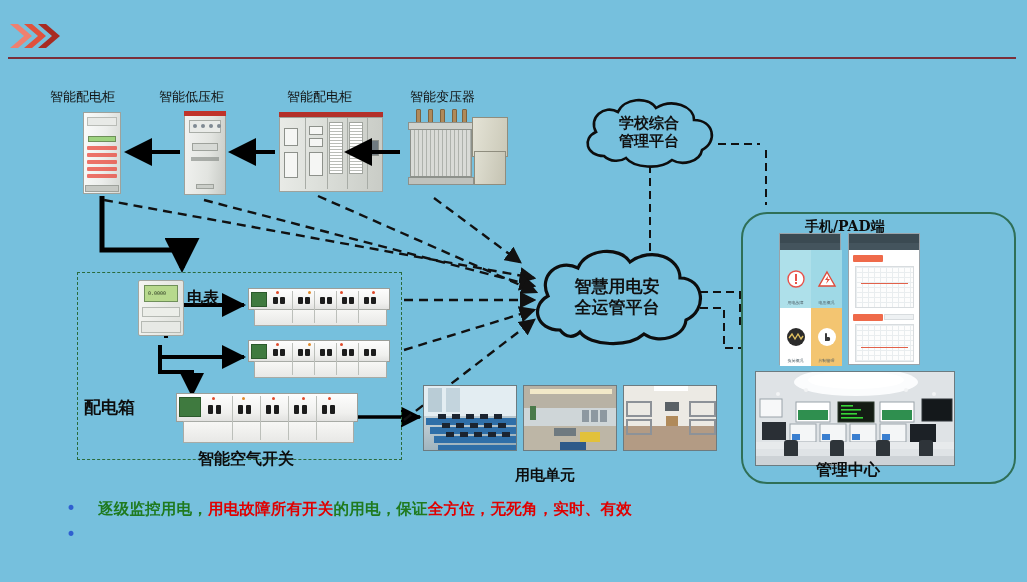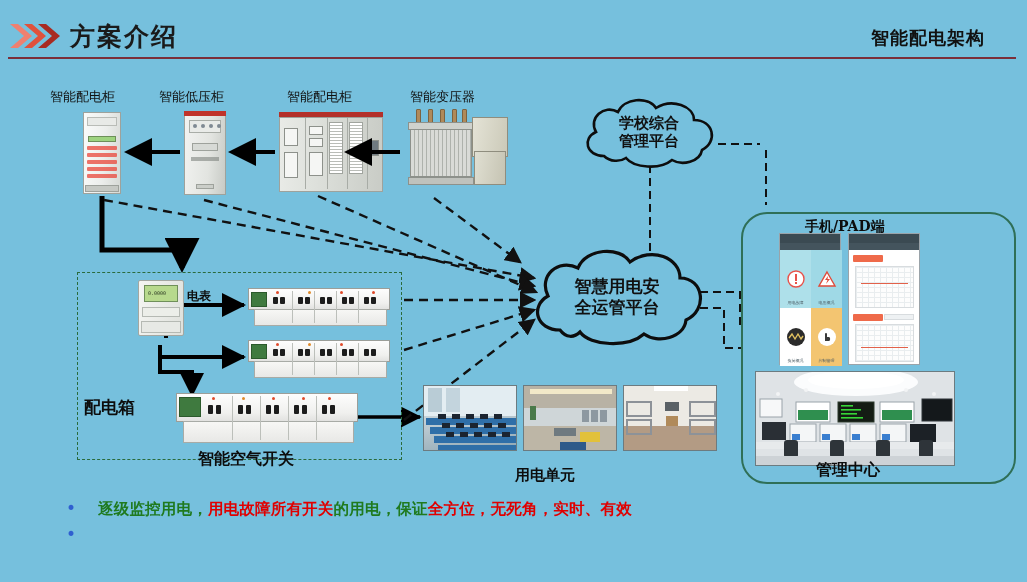--- a/index.html
+++ b/index.html
@@ -185,22 +185,20 @@
 <div id="slide">
 
   <div id="header">
     <div id="chevrons">
       <svg width="56" height="28" viewBox="0 0 56 28">
         <path d="M2,2 L16,14 L2,26 L10,26 L24,14 L10,2 Z" fill="#ef8070"></path>
         <path d="M16,2 L30,14 L16,26 L24,26 L38,14 L24,2 Z" fill="#e0513c"></path>
         <path d="M30,2 L44,14 L30,26 L38,26 L52,14 L38,2 Z" fill="#a82b22"></path>
       </svg>
     </div>
-    <div id="slide-title">方案介绍</div>
-    <div id="header-right">智能配电架构</div>
     <div id="header-rule"></div>
   </div>
 
   <div class="cn-label" style="left:50px; top:88px;">智能配电柜</div>
   <div class="cn-label" style="left:159px; top:88px;">智能低压柜</div>
   <div class="cn-label" style="left:287px; top:88px;">智能配电柜</div>
   <div class="cn-label" style="left:410px; top:88px;">智能变压器</div>
 
   <div class="equip" id="eq-pdc">
     <div class="cab-frame"></div>
@@ -337,21 +335,21 @@
   <div id="dash-region"></div>
 
   <div class="equip" id="eq-meter">
     <div class="mtr-body"></div>
     <div class="mtr-lcd">
         <div class="mtr-lcd-txt">0.0000</div>
       </div>
     <div class="mtr-mid"></div>
     <div class="mtr-bot"></div>
   </div>
-  <div class="cn-label-b" style="left:187px; top:288px; font-size:12px;">电表</div>
+  <div class="cn-label-b" style="left:187px; top:288px; font-size:16px;">电表</div>
 
   <div class="breaker" style="left:248px; top:288px; width:142px; height:38px;">
     <div class="brk-top"></div>
     <div class="brk-bot"></div>
     <div class="brk-lcd"></div>
     <div class="brk-vline" style="left:44px;"></div>
     <div class="brk-vline" style="left:66px;"></div>
     <div class="brk-vline" style="left:88px;"></div>
     <div class="brk-vline" style="left:110px;"></div>
     <div class="brk-sw" style="left:25px; top:9px;"></div>

